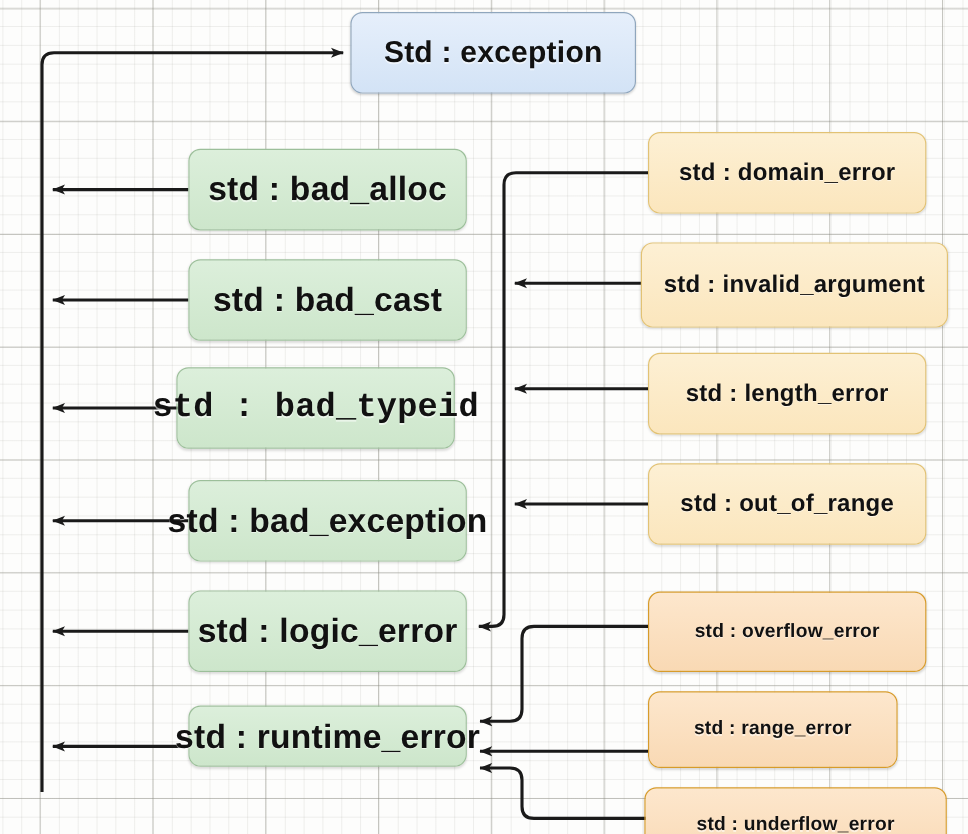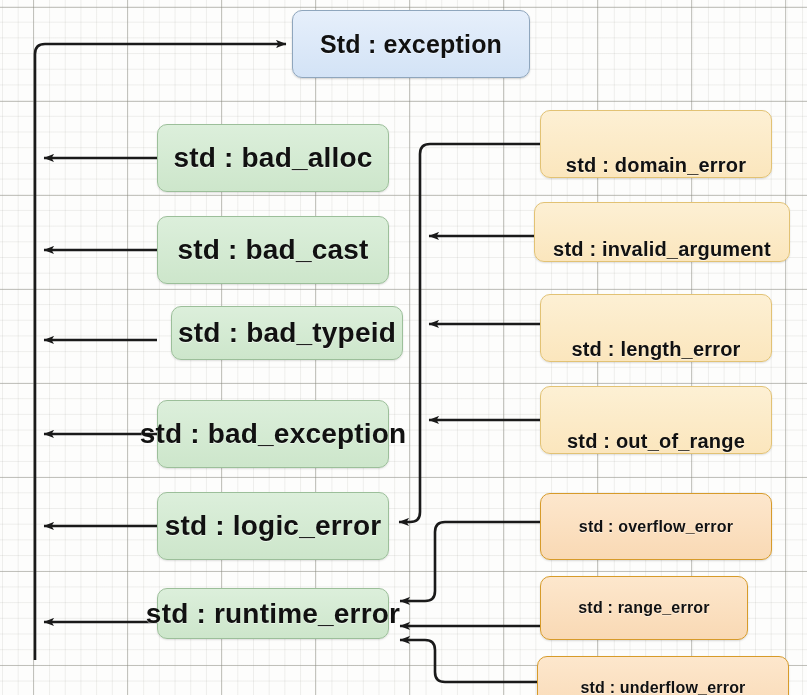--- a/index.html
+++ b/index.html
@@ -59,21 +59,20 @@
     background:linear-gradient(to bottom,#dcefdb 0%, #cde6cb 100%);
     border:1.4px solid #9cbf9a;
     font-size:28px;
     box-shadow:0 1px 2px rgba(0,0,0,0.13);
   }
   .node-amber{
     background:linear-gradient(to bottom,#fdf0d4 0%, #fbe6bd 100%);
     border:1.4px solid #e2c274;
     font-size:20px;
     box-shadow:0 1px 2px rgba(0,0,0,0.13);
-    align-items:flex-end;
   }
   .node-orange{
     background:linear-gradient(to bottom,#fde7cd 0%, #f9d9b4 100%);
     border:1.6px solid #d79b2a;
     font-size:16px;
     box-shadow:0 1px 2px rgba(0,0,0,0.15);
   }
 </style>
 </head>
 <body>
@@ -113,41 +112,41 @@
   </div>
 
   <div class="node node-green" style="left:157px; top:124px; width:232px; height:68px;">
     <span>std : bad_alloc</span>
   </div>
 
   <div class="node node-green" style="left:157px; top:216px; width:232px; height:68px;">
     <span>std : bad_cast</span>
   </div>
 
-  <div class="node node-green" style="left:171px; top:306px; width:232px; height:54px;">
+  <div class="node node-green" style="left:147px; top:306px; width:232px; height:68px;font-family:Liberation Mono, monospace;">
     <span>std : bad_typeid</span>
   </div>
 
   <div class="node node-green" style="left:157px; top:400px; width:232px; height:68px;">
     <span>std : bad_exception</span>
   </div>
 
   <div class="node node-green" style="left:157px; top:492px; width:232px; height:68px;">
     <span>std : logic_error</span>
   </div>
 
   <div class="node node-green" style="left:157px; top:588px; width:232px; height:51px;">
     <span>std : runtime_error</span>
   </div>
 
   <div class="node node-amber" style="left:540px; top:110px; width:232px; height:68px;">
     <span>std : domain_error</span>
   </div>
 
-  <div class="node node-amber" style="left:534px; top:202px; width:256px; height:60px;">
+  <div class="node node-amber" style="left:534px; top:202px; width:256px; height:71px;">
     <span>std : invalid_argument</span>
   </div>
 
   <div class="node node-amber" style="left:540px; top:294px; width:232px; height:68px;">
     <span>std : length_error</span>
   </div>
 
   <div class="node node-amber" style="left:540px; top:386px; width:232px; height:68px;">
     <span>std : out_of_range</span>
   </div>

